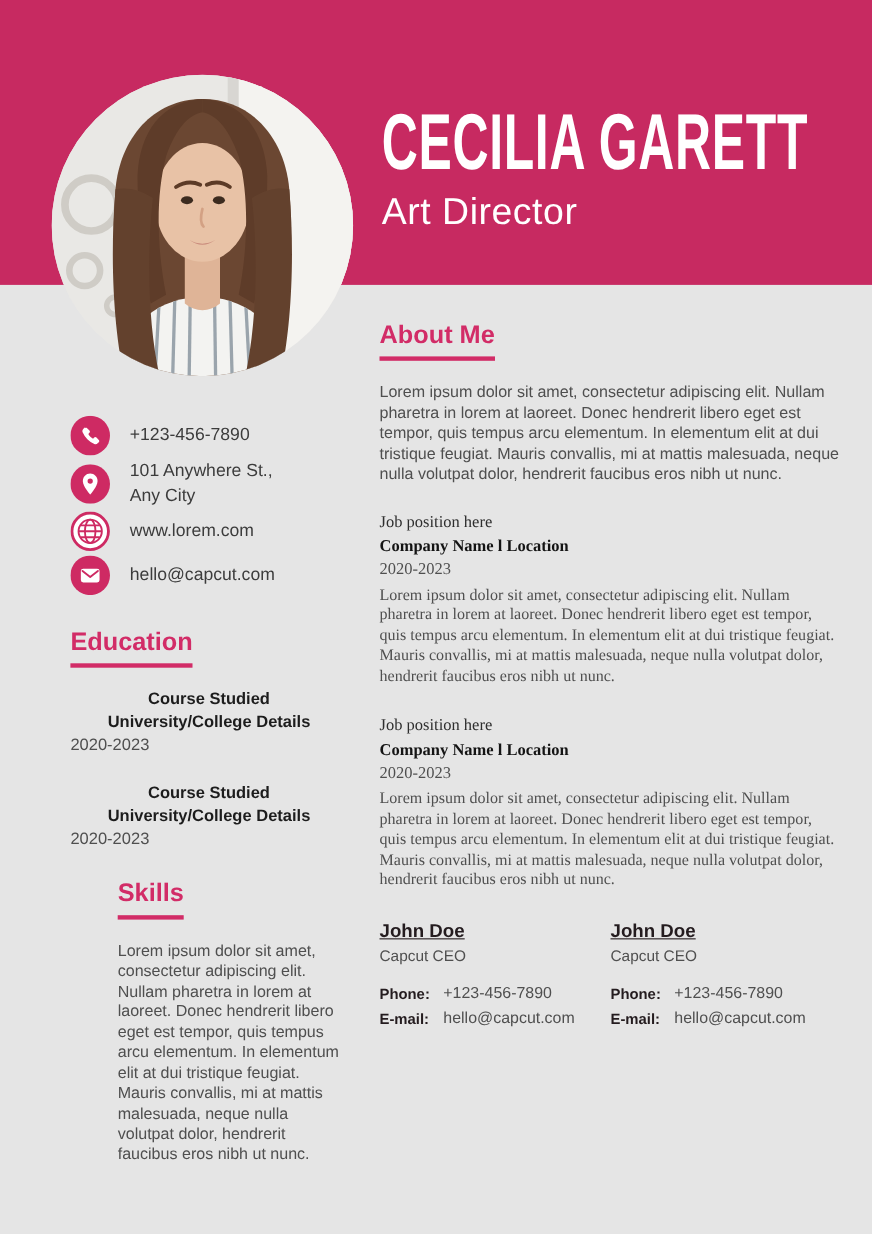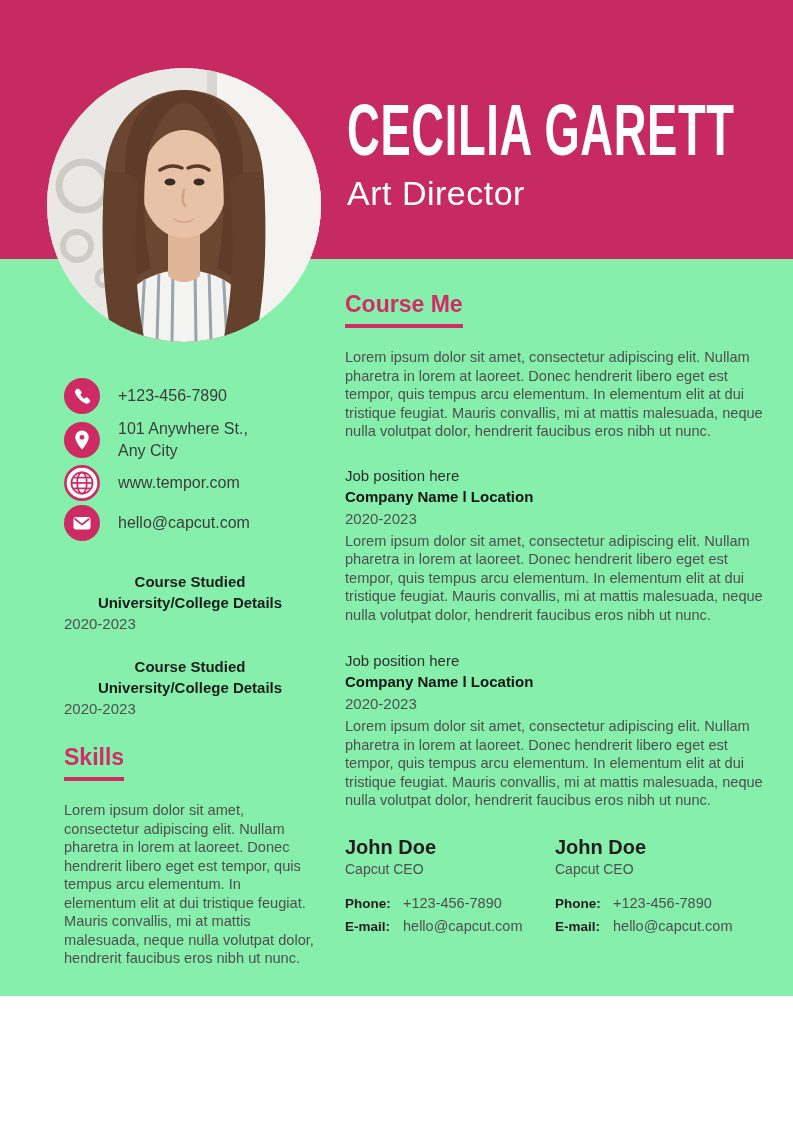--- a/index.html
+++ b/index.html
@@ -1,20 +1,20 @@
 <!DOCTYPE html>
 <html><head>
 <meta charset="utf-8">
 <style>
   * { margin:0; padding:0; box-sizing:border-box; }
   html,body { background:#ffffff; }
   body { font-family:"Liberation Sans", sans-serif; }
   .page {
-    position:relative; width:793px; height:996px; margin:0 auto;
-    background:#86efac; overflow:hidden;
+    position:relative; width:793px; height:1122px; margin:0 auto;
+    background:#e5e5e5; overflow:hidden;
   }
   
   .banner {
     position:absolute; left:0; top:0; width:793px; height:259px;
     background:#C72A61;
   }
   .name-block { position:absolute; left:347px; top:94px; }
   .full-name {
     display:inline-block; color:#ffffff; font-weight:700;
     font-size:72px; line-height:72px; white-space:nowrap;
@@ -46,38 +46,38 @@
   .contact-text {
     font-size:16px; color:#3c3c3c; line-height:1.35; white-space:pre-line;
   }
   
   .edu-section { margin-top:30px; }
   .edu-entry { margin-top:18px; line-height:1.4; }
   .edu-course, .edu-school { font-size:15px; font-weight:700; color:#1c1c1c;text-align:center; }
   .edu-years { font-size:15px; color:#4f4f4f; }
   .edu-entry + .edu-entry { margin-top:22px; }
   
-  .skills-section { margin-top:26px; }
+  .skills-section { margin-top:26px;margin-left:43px; }
   .skills-text { margin-top:20px; font-size:14.6px; color:#4f4f4f; line-height:18.5px; }
   
   .body-text { font-size:14.6px; color:#4f4f4f; line-height:18.5px; }
   .about-text { margin-top:20px; }
   
   .exp-section { margin-top:24px; }
-  .job { margin-top:18px; }
+  .job { margin-top:18px;font-family:Liberation Serif, serif; }
   .job-position { font-size:15px; color:#2e2e2e; line-height:21px; }
   .job-company { font-size:15px; font-weight:700; color:#141414; line-height:22px; }
   .job-years { font-size:15px; color:#4f4f4f; line-height:21px; }
   .job-desc { margin-top:3px; }
   .job + .job { margin-top:26px; }
   
   .ref-section { margin-top:26px; }
   .ref-people { margin-top:18px; display:flex; }
   .ref-person { width:210px; }
-  .ref-name { font-size:20px; font-weight:700; color:#241c1f; line-height:22px; }
+  .ref-name { font-size:17px; font-weight:700; color:#241c1f; line-height:22px;text-decoration:underline; }
   .ref-role { font-size:14px; color:#4f4f4f; line-height:22px; }
   .ref-contacts { margin-top:12px; }
   .ref-line { display:flex; align-items:flex-end; line-height:23px; }
   .ref-label { font-size:13.5px; font-weight:700; color:#241c1f; width:58px; flex:0 0 58px; }
   .ref-value { font-size:14.5px; color:#4f4f4f; }
 </style>
 </head>
 <body>
 
 <div class="page">
@@ -167,36 +167,37 @@
 
         <div class="contact-row">
           <svg class="contact-icon" viewBox="0 0 36 36">
             <circle cx="18" cy="18" r="16.6" fill="#ffffff" stroke="#CE2A63" stroke-width="2.6"></circle>
             <circle cx="18" cy="18" r="10.6" fill="none" stroke="#CE2A63" stroke-width="1.7"></circle>
             <ellipse cx="18" cy="18" rx="4.8" ry="10.6" fill="none" stroke="#CE2A63" stroke-width="1.7"></ellipse>
             <line x1="7.4" y1="18" x2="28.6" y2="18" stroke="#CE2A63" stroke-width="1.7"></line>
             <line x1="9.3" y1="12.6" x2="26.7" y2="12.6" stroke="#CE2A63" stroke-width="1.7"></line>
             <line x1="9.3" y1="23.4" x2="26.7" y2="23.4" stroke="#CE2A63" stroke-width="1.7"></line>
           </svg>
-          <div class="contact-text">www.tempor.com</div>
+          <div class="contact-text">www.lorem.com</div>
         </div>
 
         <div class="contact-row">
           <svg class="contact-icon" viewBox="0 0 36 36">
             <circle cx="18" cy="18" r="18" fill="#CE2A63"></circle>
             <rect x="9.5" y="12" width="17" height="12.5" rx="2.2" fill="#ffffff"></rect>
             <path d="M11 14 L18 19.6 L25 14" fill="none" stroke="#CE2A63" stroke-width="1.7" stroke-linecap="round" stroke-linejoin="round"></path>
           </svg>
           <div class="contact-text">hello@capcut.com</div>
         </div>
 
       </div>
     </div>
 
     <div class="edu-section">
+      <div class="sec-heading">Education</div>
       <div class="edu-entry">
         <div class="edu-course">Course Studied</div>
         <div class="edu-school">University/College Details</div>
         <div class="edu-years">2020-2023</div>
       </div>
       <div class="edu-entry">
         <div class="edu-course">Course Studied</div>
         <div class="edu-school">University/College Details</div>
         <div class="edu-years">2020-2023</div>
       </div>
@@ -205,21 +206,21 @@
     <div class="skills-section">
       <div class="sec-heading">Skills</div>
       <div class="skills-text">Lorem ipsum dolor sit amet, consectetur adipiscing elit. Nullam pharetra in lorem at laoreet. Donec hendrerit libero eget est tempor, quis tempus arcu elementum. In elementum elit at dui tristique feugiat. Mauris convallis, mi at mattis malesuada, neque nulla volutpat dolor, hendrerit faucibus eros nibh ut nunc.</div>
     </div>
 
   </div>
 
   <div class="right-col">
 
     <div>
-      <div class="sec-heading">Course Me</div>
+      <div class="sec-heading">About Me</div>
       <div class="body-text about-text">Lorem ipsum dolor sit amet, consectetur adipiscing elit. Nullam pharetra in lorem at laoreet. Donec hendrerit libero eget est tempor, quis tempus arcu elementum. In elementum elit at dui tristique feugiat. Mauris convallis, mi at mattis malesuada, neque nulla volutpat dolor, hendrerit faucibus eros nibh ut nunc.</div>
     </div>
 
     <div class="exp-section">
 
       <div class="job">
         <div class="job-position">Job position here</div>
         <div class="job-company">Company Name l Location</div>
         <div class="job-years">2020-2023</div>
         <div class="body-text job-desc">Lorem ipsum dolor sit amet, consectetur adipiscing elit. Nullam pharetra in lorem at laoreet. Donec hendrerit libero eget est tempor, quis tempus arcu elementum. In elementum elit at dui tristique feugiat. Mauris convallis, mi at mattis malesuada, neque nulla volutpat dolor, hendrerit faucibus eros nibh ut nunc.</div>

